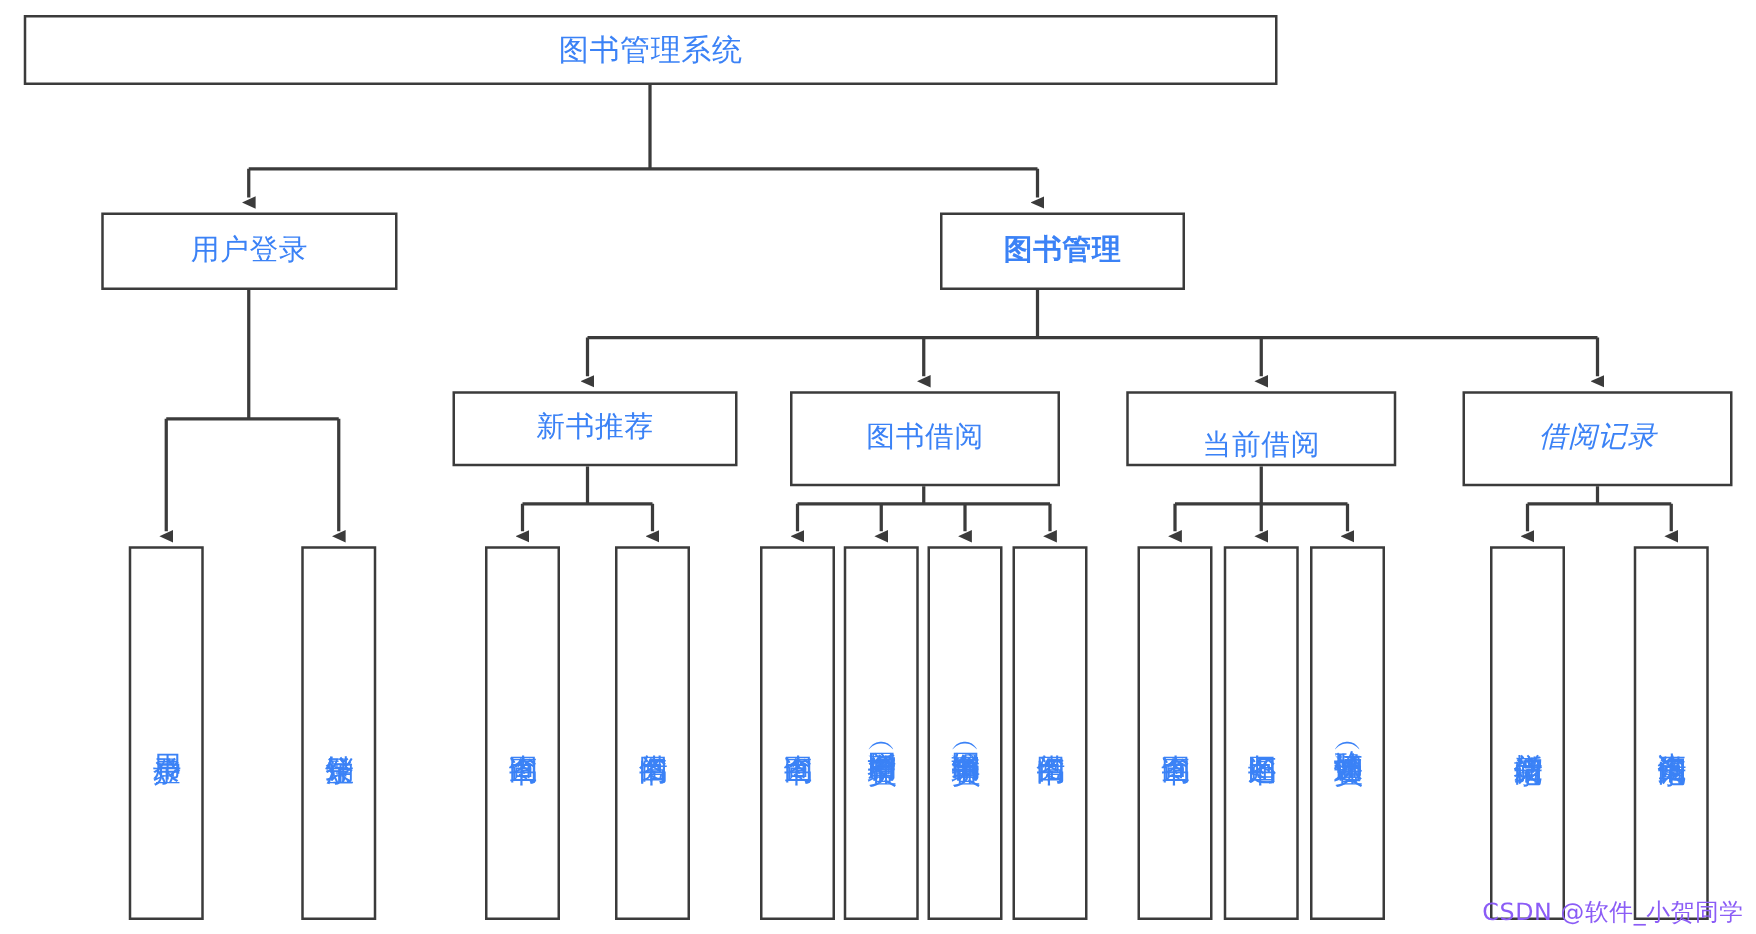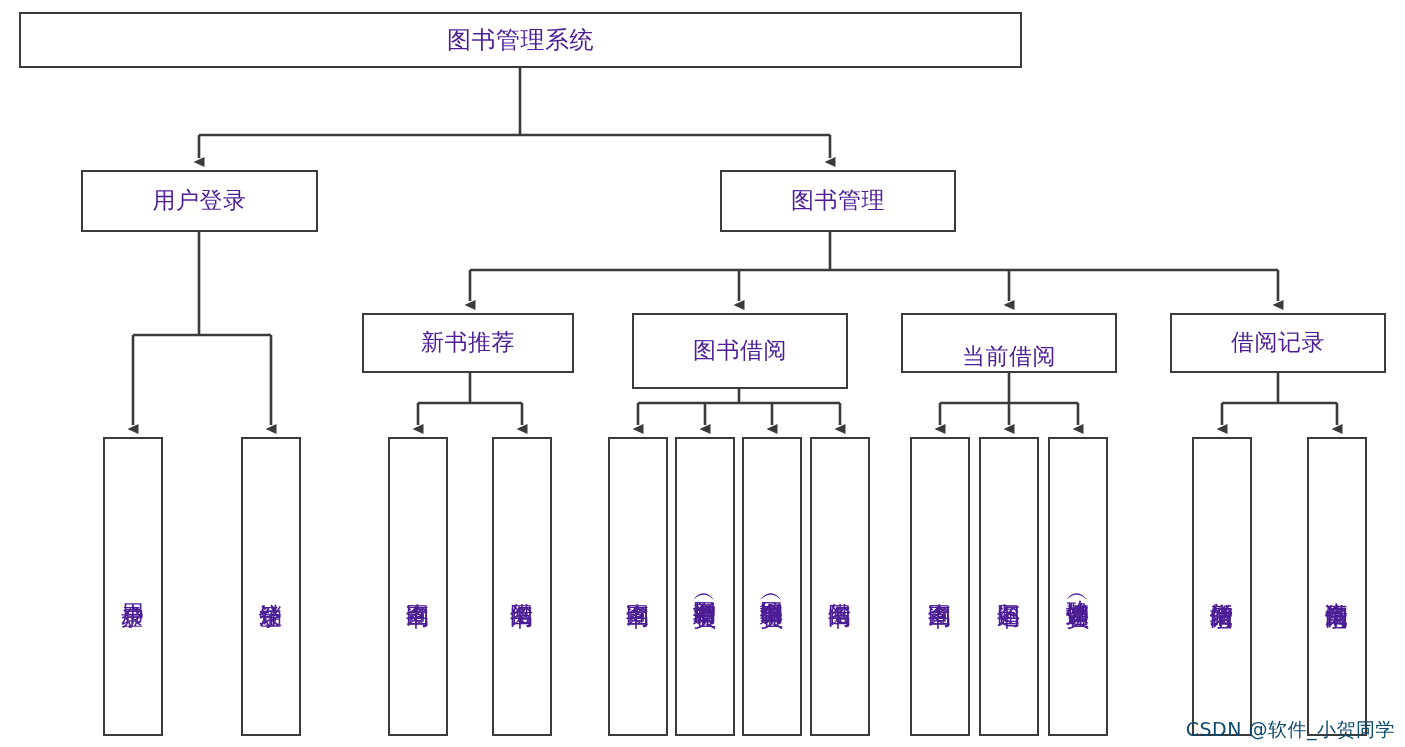--- a/index.html
+++ b/index.html
@@ -25,21 +25,21 @@
     pointer-events: none;
   }
   .node {
     position: absolute;
     box-sizing: border-box;
     border: 2.5px solid #3b3b3b;
     background: #ffffff;
     display: flex;
     align-items: center;
     justify-content: center;
-    color: #4c1d95;
+    color: #3b82f6;
   }
   .node.horiz {
     font-size: 23px;
     line-height: 1.2;
     letter-spacing: 0.5px;
   }
   .node.root {
     font-size: 24px;
   }
   
@@ -54,21 +54,21 @@
     line-height: 1.14;
     letter-spacing: 1px;
     white-space: nowrap;
     display: block;
   }
   .watermark {
     position: absolute;
     right: 10px;
     bottom: 4px;
     font-size: 19px;
-    color: #0c4a6e;
+    color: #8b5cf6;
     letter-spacing: 0.5px;
     white-space: nowrap;
     font-family: "DejaVu Sans", "Liberation Sans", sans-serif;
   }
 </style>
 </head>
 <body>
 
 <div id="canvas">
 
@@ -125,34 +125,34 @@
     </g>
   </svg>
 
   <div class="node horiz root" style="left:19px; top:12px; width:1003px; height:56px;">
     <span>图书管理系统</span>
   </div>
 
   <div class="node horiz" style="left:81px; top:170px; width:237px; height:62px;">
     <span>用户登录</span>
   </div>
-  <div class="node horiz" style="left:720px; top:170px; width:236px; height:62px;">
+  <div class="node horiz" style="left:752px; top:170px; width:196px; height:62px;font-weight:bold;">
     <span>图书管理</span>
   </div>
 
-  <div class="node horiz" style="left:362px; top:313px; width:212px; height:60px;">
+  <div class="node horiz" style="left:362px; top:313px; width:228px; height:60px;">
     <span>新书推荐</span>
   </div>
   <div class="node horiz" style="left:632px; top:313px; width:216px; height:76px;">
     <span>图书借阅</span>
   </div>
   <div class="node horiz" style="left:901px; top:313px; width:216px; height:60px;align-items:flex-end;">
     <span>当前借阅</span>
   </div>
-  <div class="node horiz" style="left:1170px; top:313px; width:216px; height:60px;">
+  <div class="node horiz" style="left:1170px; top:313px; width:216px; height:76px;font-style:italic;">
     <span>借阅记录</span>
   </div>
 
   <div class="node vert" style="left:103px; top:437px; width:60px; height:299px;">
     <span class="vtext">用户登录</span>
   </div>
   <div class="node vert" style="left:241px; top:437px; width:60px; height:299px;">
     <span class="vtext">注销登录</span>
   </div>
 

